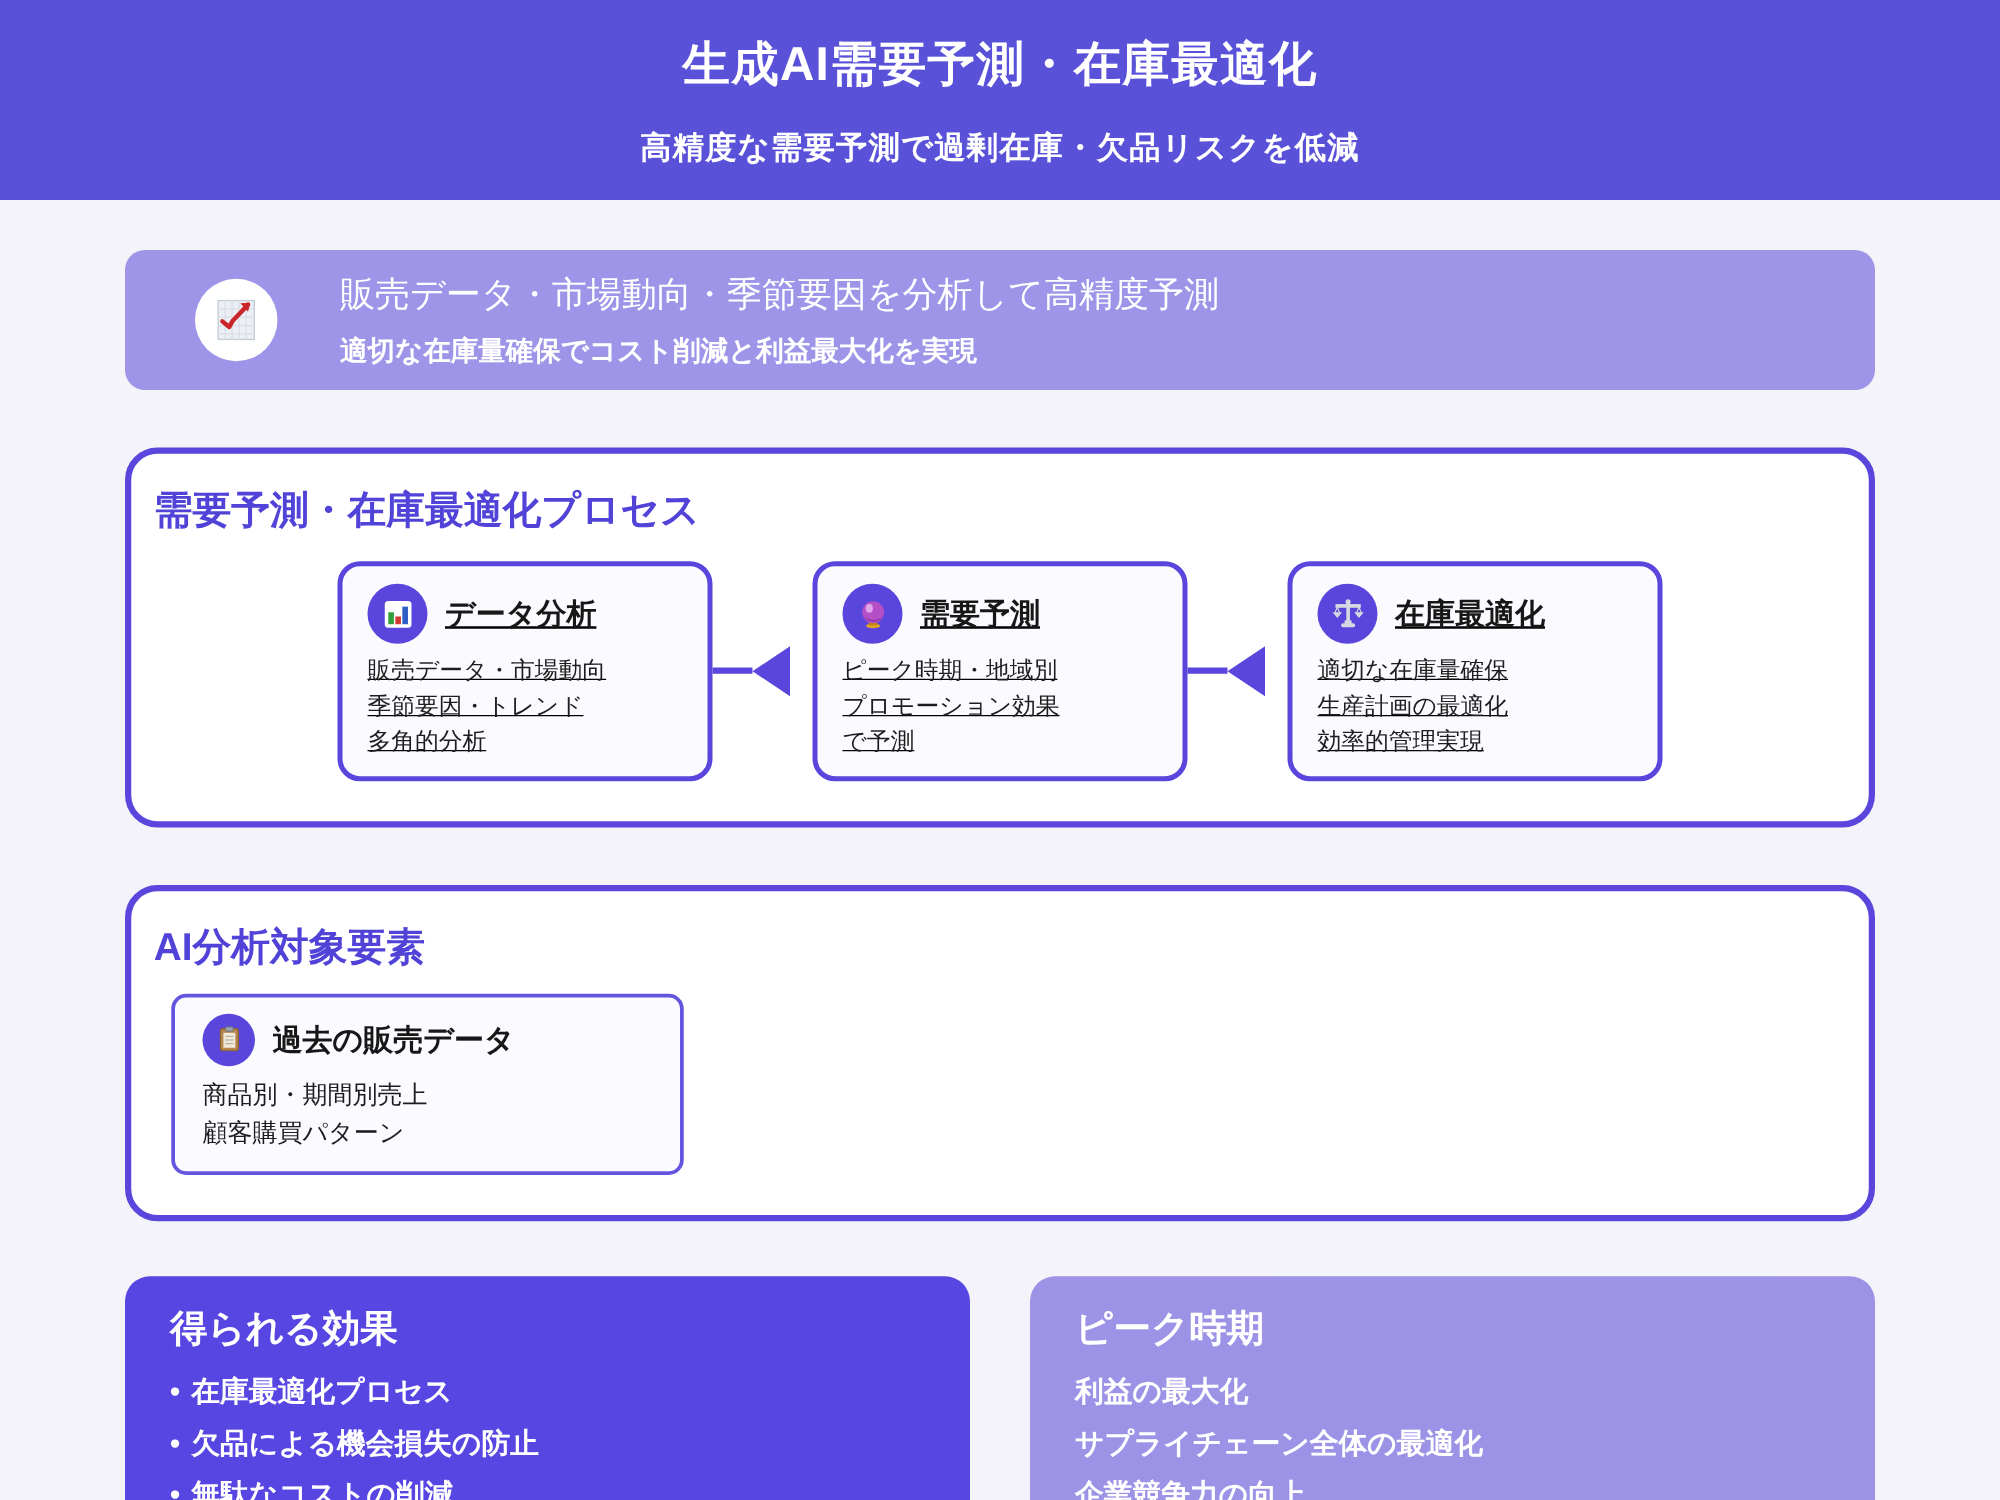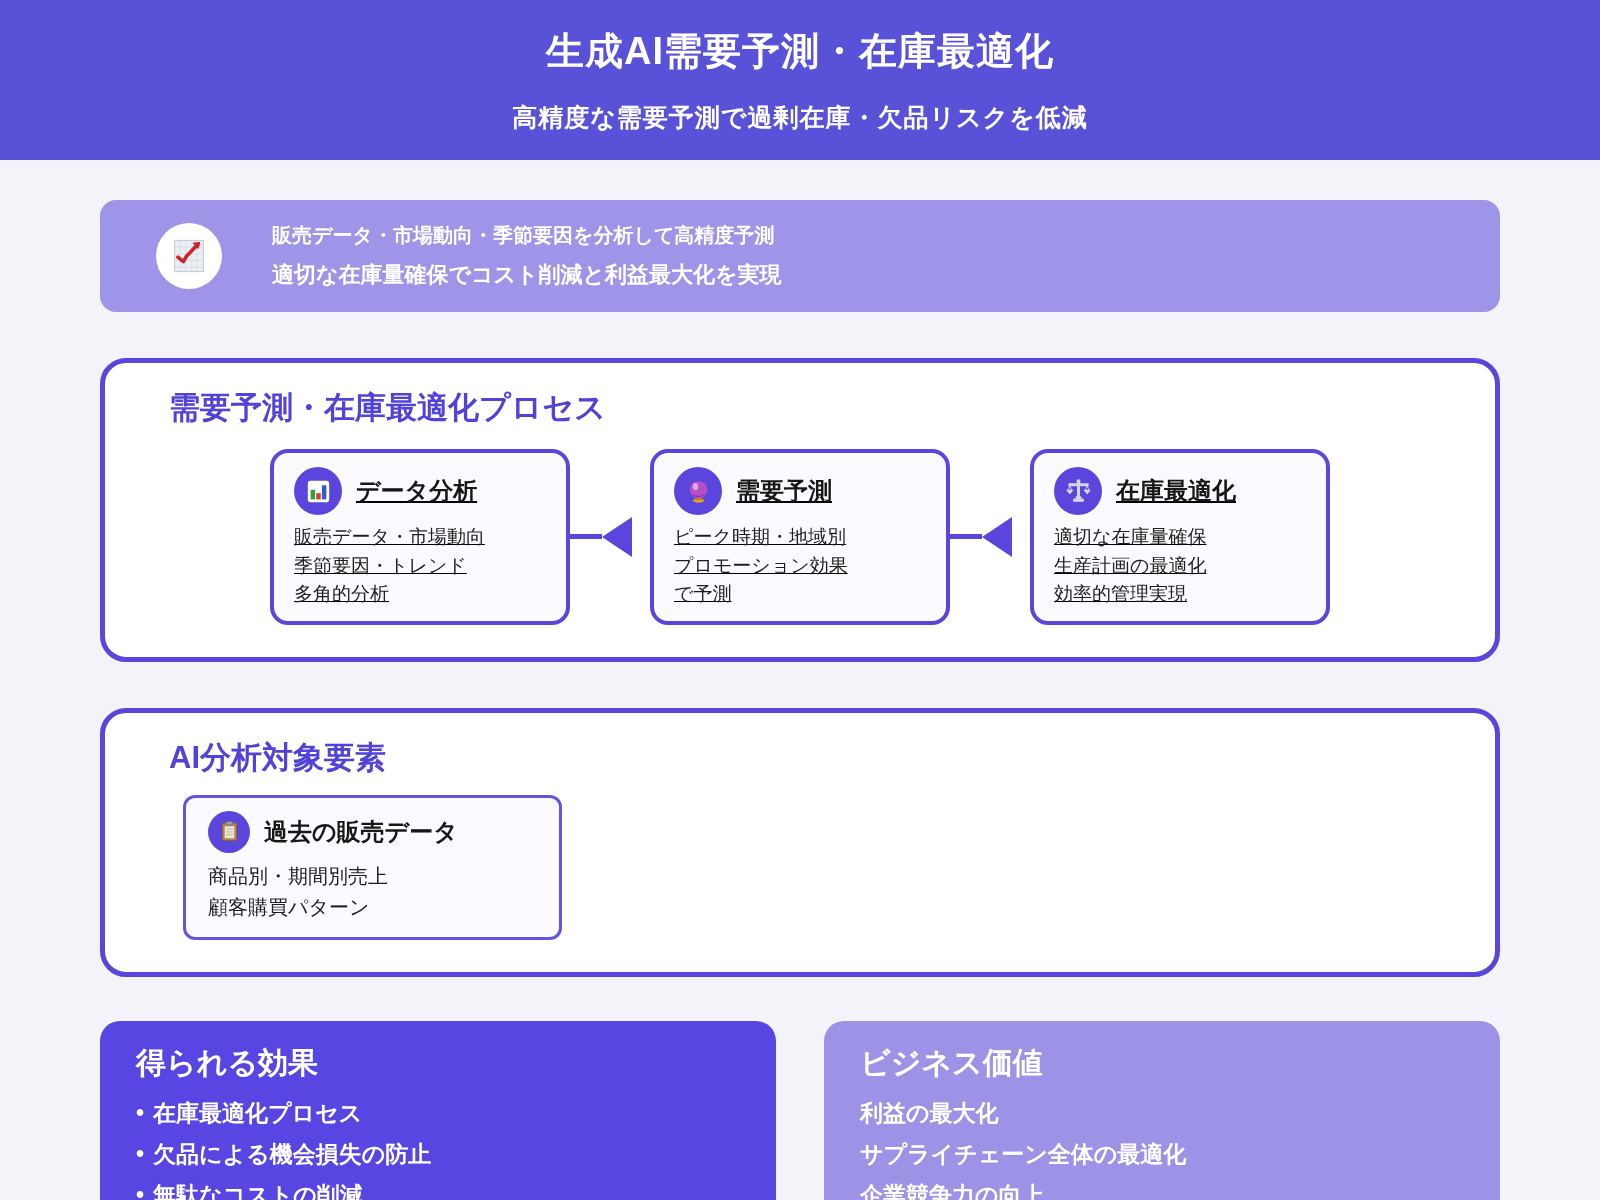--- a/index.html
+++ b/index.html
@@ -35,27 +35,27 @@
   
   .banner{
     margin-top:40px;height:112px;background:var(--banner-bg);
     border-radius:16px;display:flex;align-items:center;gap:50px;
     padding-left:56px;color:#fff;
   }
   .banner-icon-circle{
     width:66px;height:66px;background:#fff;border-radius:50%;
     display:flex;align-items:center;justify-content:center;flex:0 0 auto;
   }
-  .banner-title{font-size:20px;font-weight:bold;margin-bottom:11px;}
+  .banner-title{font-size:28px;font-weight:normal;margin-bottom:11px;}
   .banner-subtitle{font-size:22px;font-weight:bold;}
 
   
   .panel{
     margin-top:46px;background:#fff;border:5px solid var(--violet);
-    border-radius:26px;padding:24px 64px 32px;
+    border-radius:26px;padding:24px 18px 32px;
   }
   .panel-title{color:var(--title-violet);font-size:31px;font-weight:bold;margin:0;}
 
   
   .process-row{display:flex;justify-content:center;align-items:stretch;margin-top:20px;}
   .process-card{
     width:300px;background:var(--pcard-bg);border:4px solid var(--violet);
     border-radius:18px;padding:14px 20px 12px;text-decoration:underline;
   }
   .card-head{display:flex;align-items:center;gap:14px;}
@@ -244,21 +244,21 @@
         </li>
         <li>
           <span class="bullet">•</span>
           <span>無駄なコストの削減</span>
         </li>
 
       </ul>
     </section>
 
     <section class="bottom-box value-box">
-      <h2 class="box-title">ビジネス価値</h2>
+      <h2 class="box-title">ピーク時期</h2>
       <ul class="box-list">
         <li>
           <span>利益の最大化</span>
         </li>
         <li>
           <span>サプライチェーン全体の最適化</span>
         </li>
         <li>
           <span>企業競争力の向上</span>
         </li>

